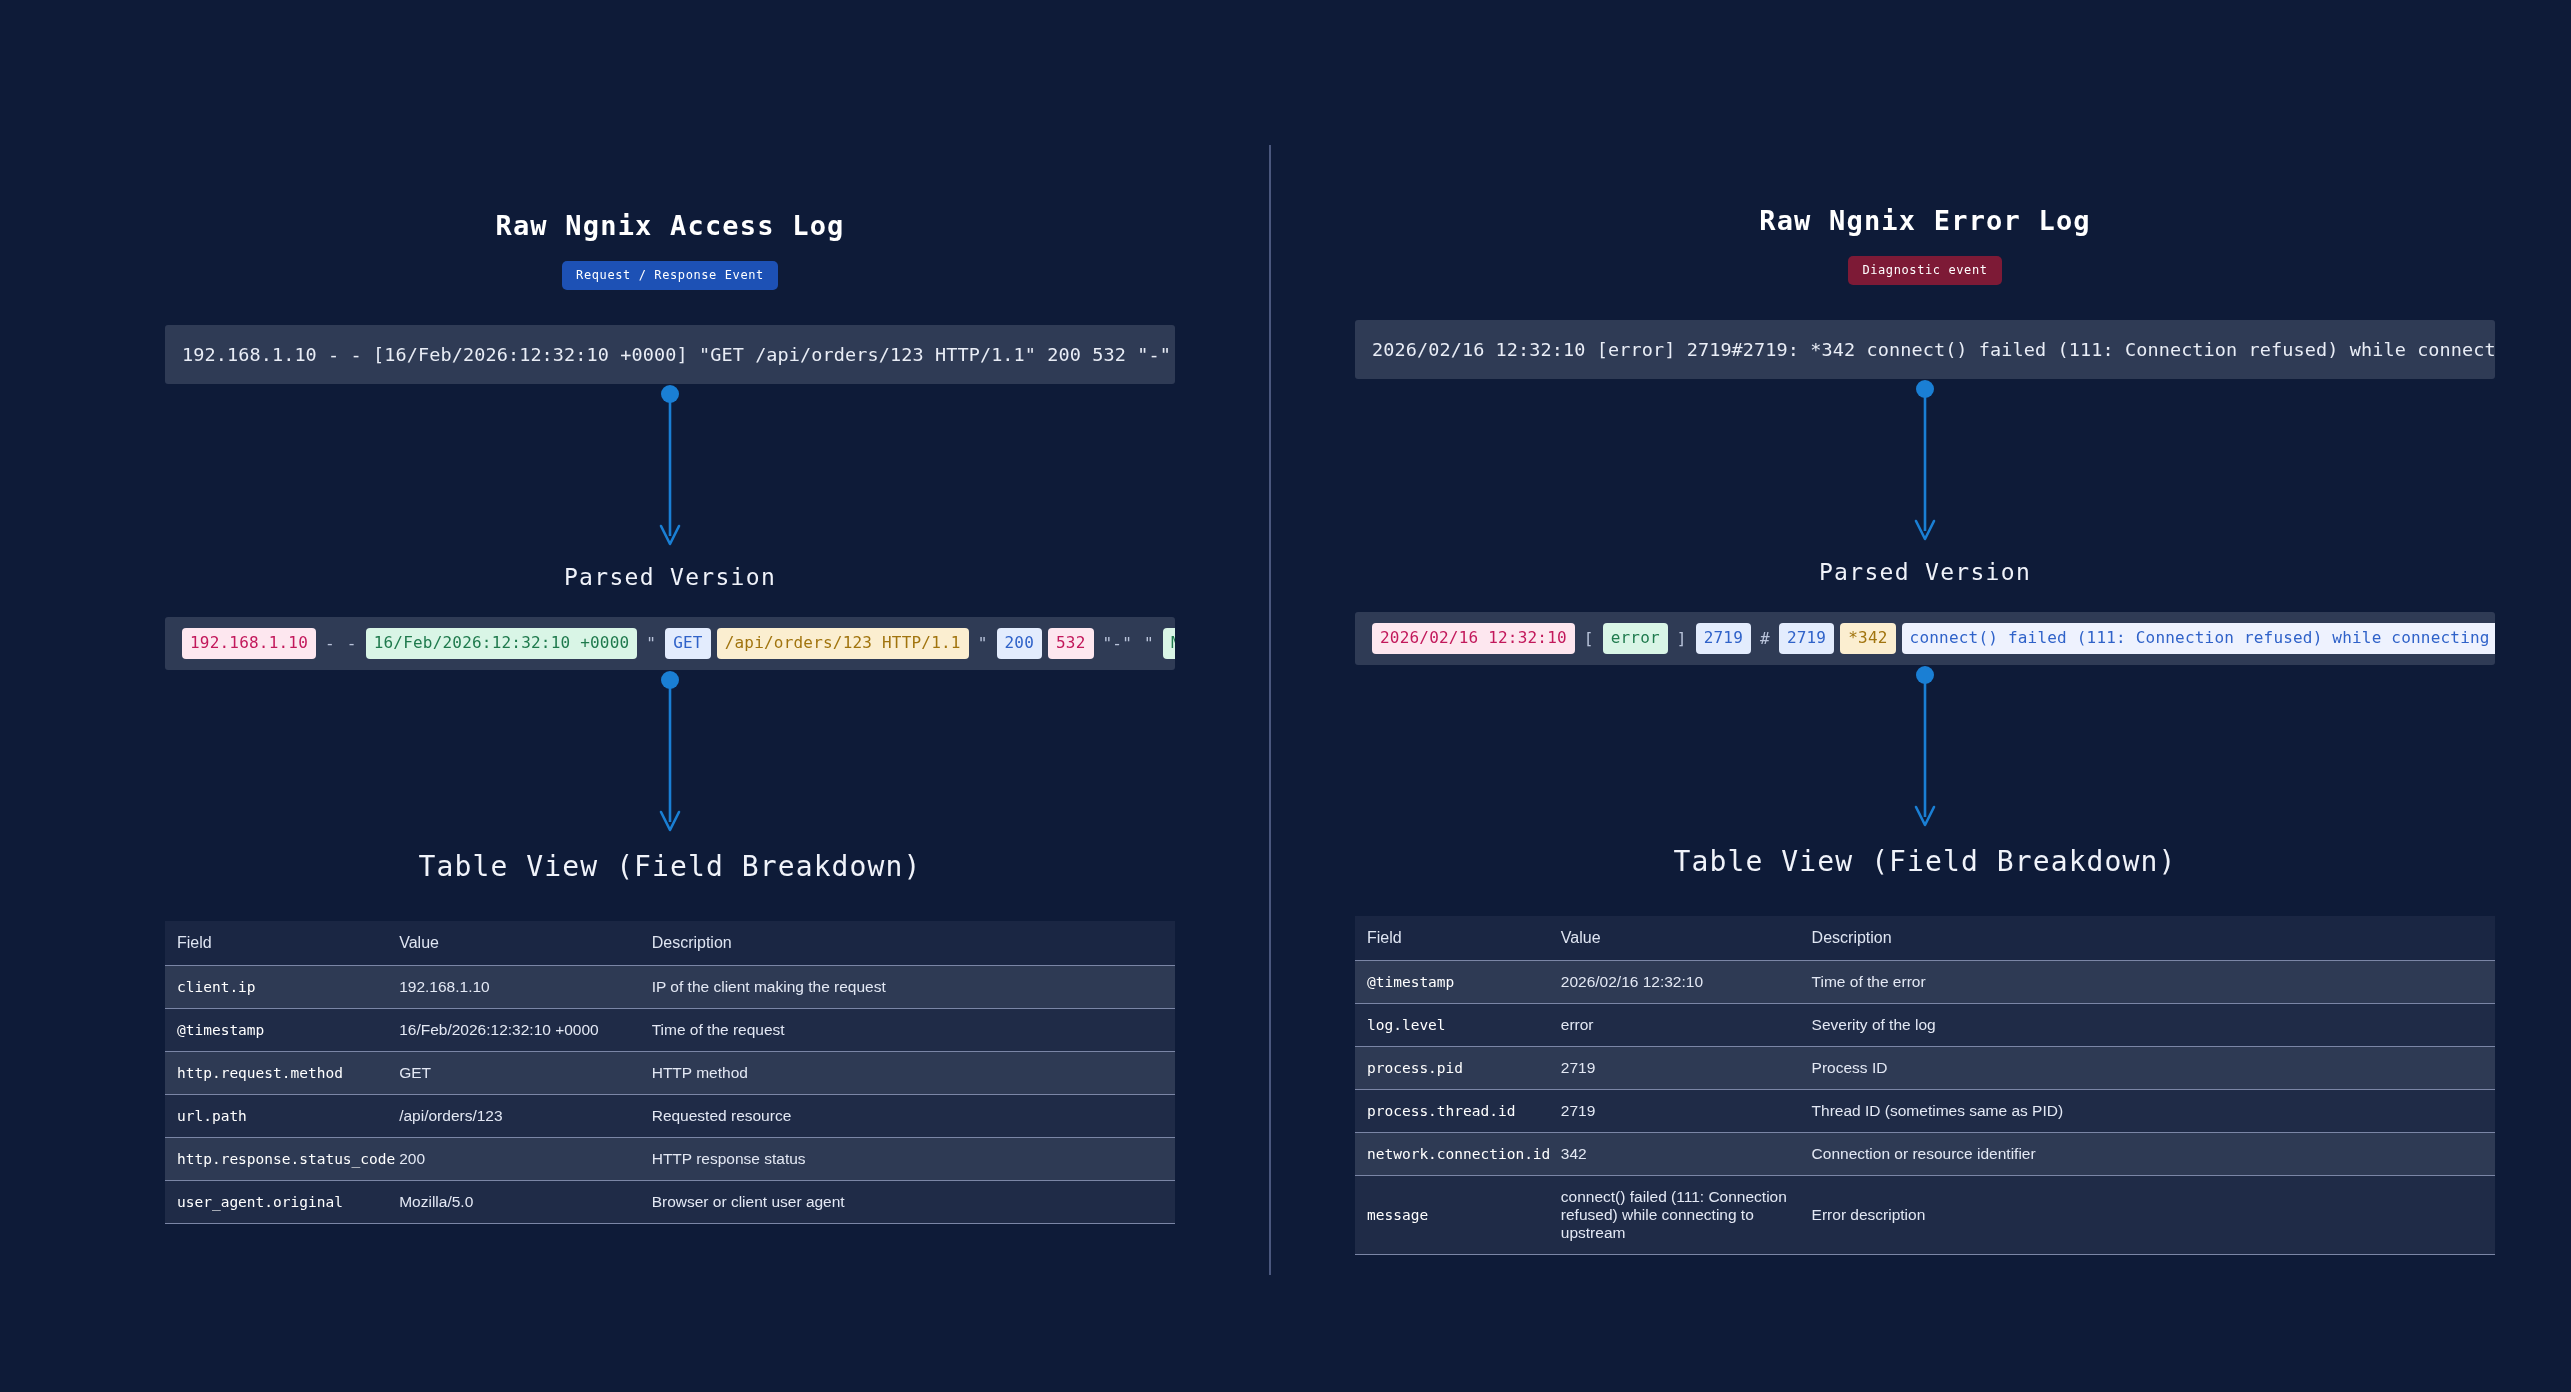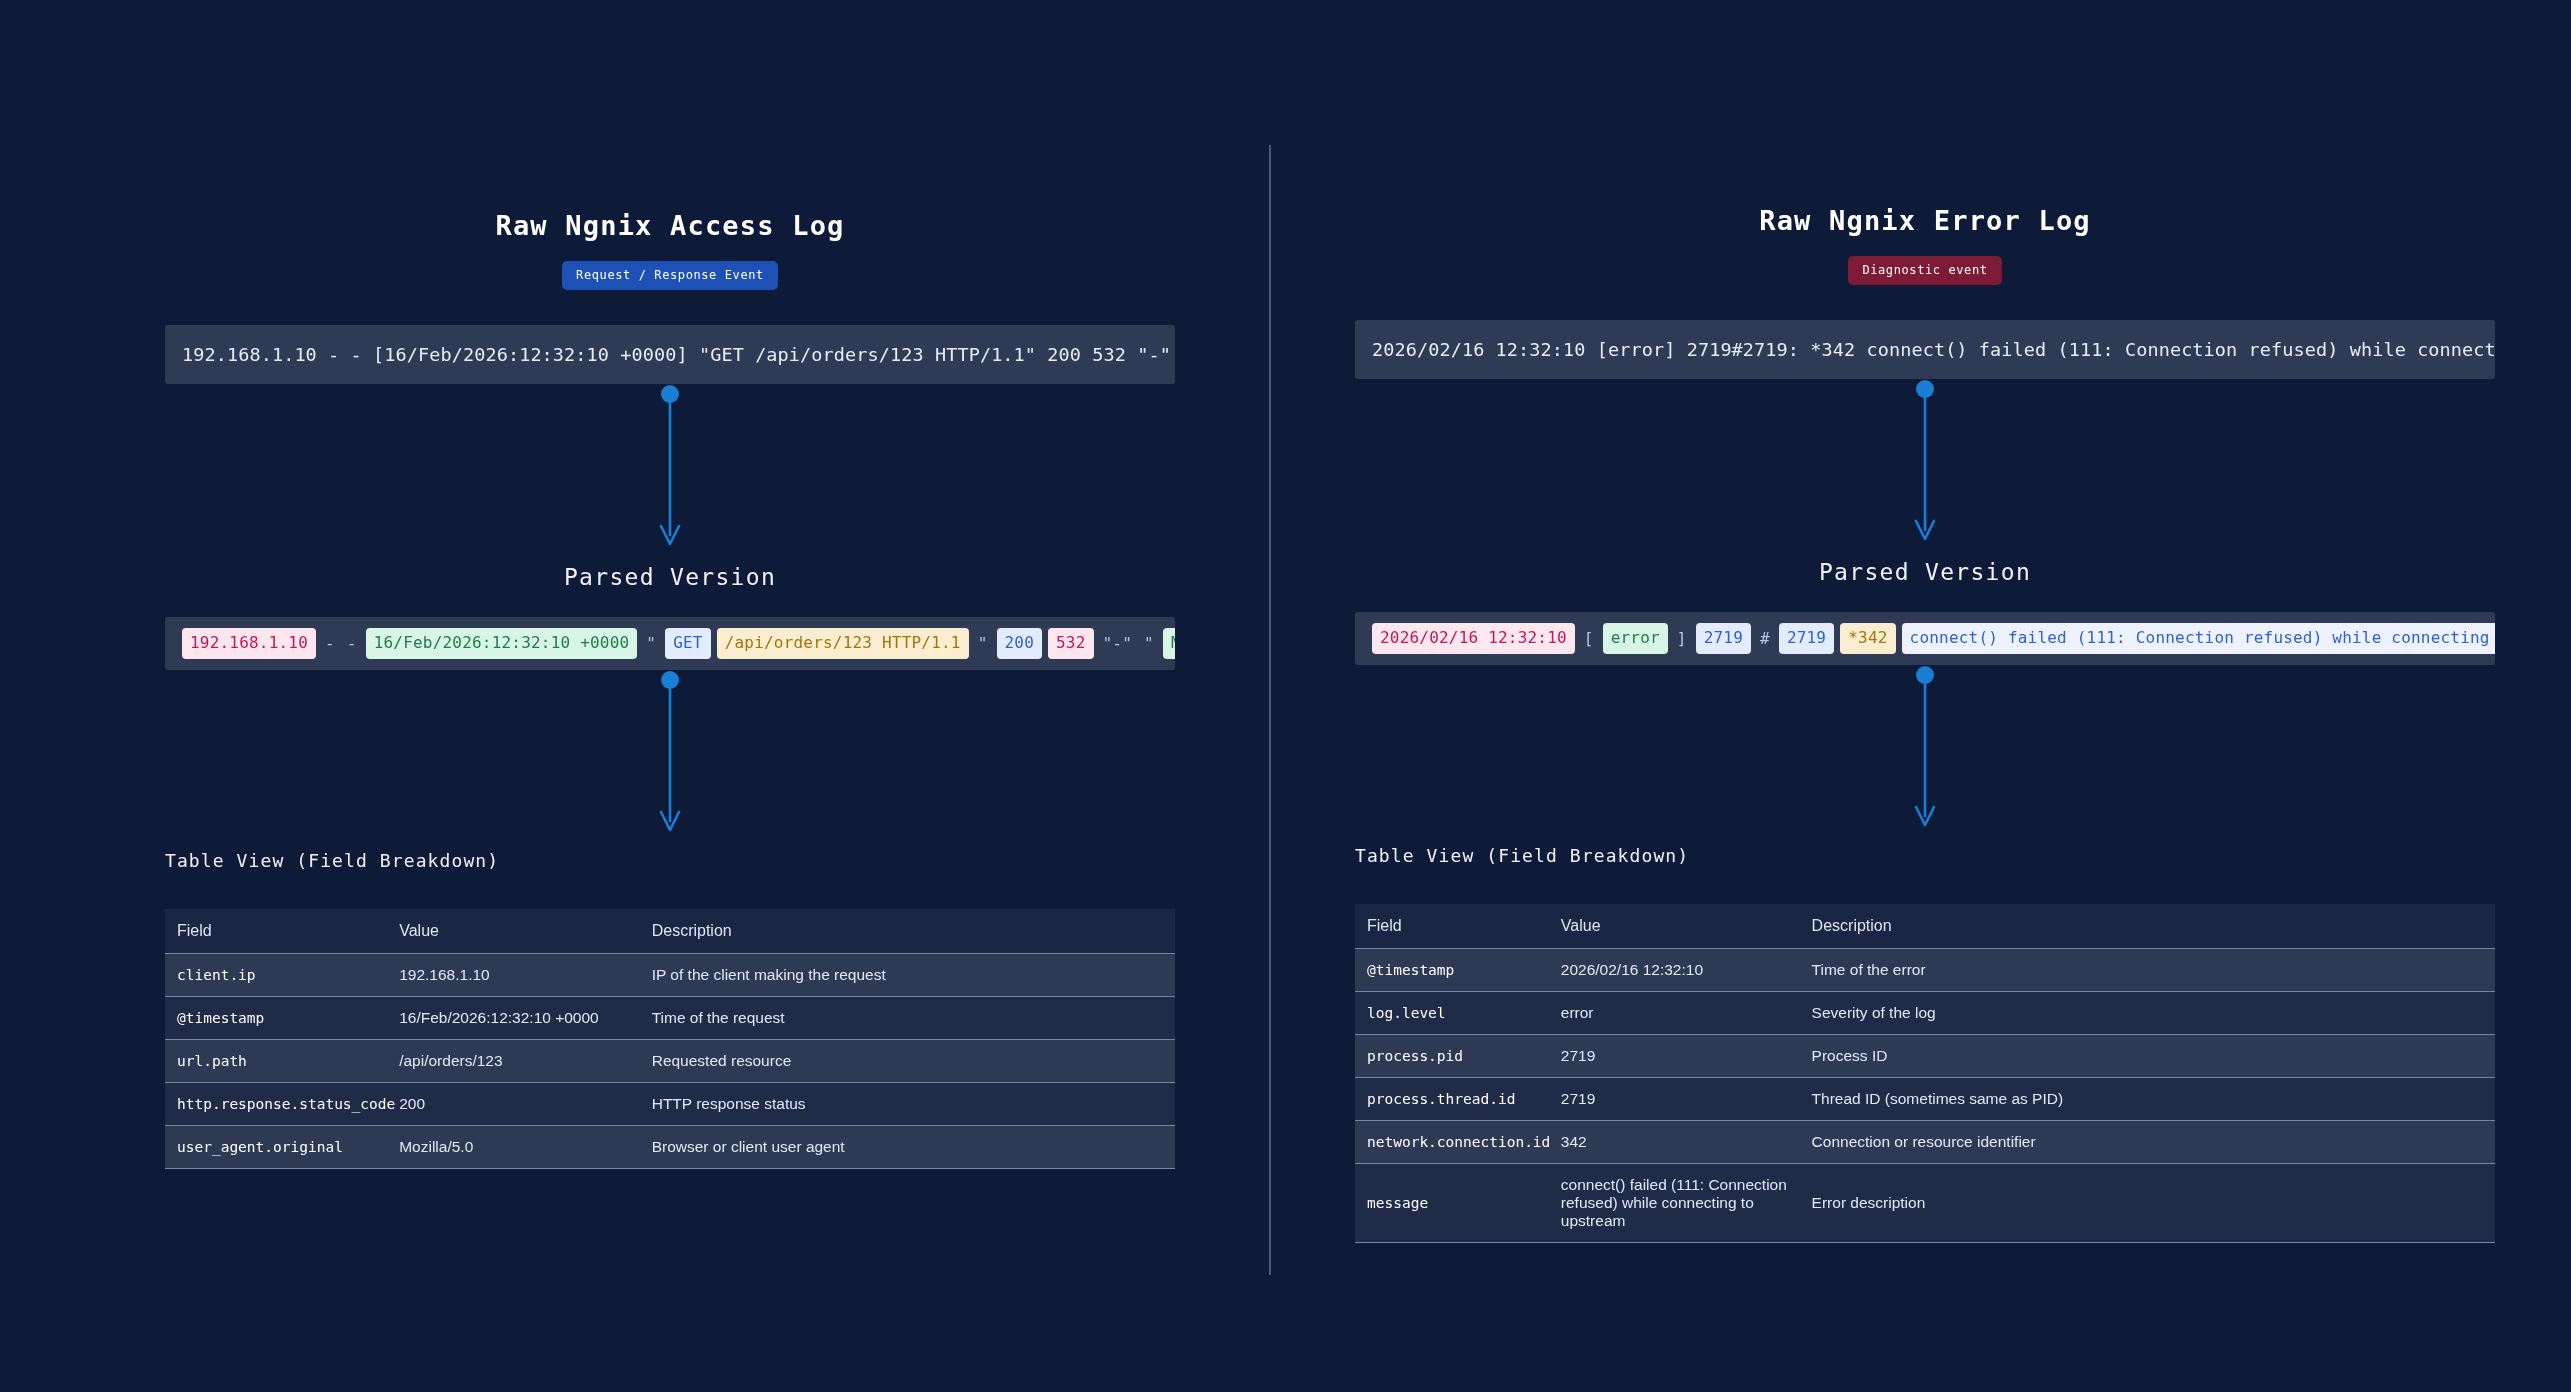--- a/index.html
+++ b/index.html
@@ -128,21 +128,22 @@
   .c-status  { background: #e3ecfd; color: #2f62c9; }
   .c-size    { background: #fde7ef; color: #c2185b; }
   .c-agent   { background: #d9f5e6; color: #1f7a4d; }
   .c-level   { background: #d9f5e6; color: #1f7a4d; }
   .c-pid     { background: #e3ecfd; color: #2f62c9; }
   .c-conn    { background: #fbeed0; color: #a1740e; }
   .c-msg     { background: #eef2fe; color: #2f62c9; }
 
   
   .table-title {
-    font-size: 18px;
+    text-align: center;
+    font-size: 28px;
     letter-spacing: 1.1px;
     color: #f0f3fa;
     font-family: "DejaVu Sans Mono", "Liberation Mono", monospace;
   }
 
   table.fieldtable {
     margin-top: 38px;
     width: 100%;
     border-collapse: collapse;
     table-layout: fixed;
@@ -255,20 +256,25 @@
               <td class="fieldname">client.ip</td>
               <td>192.168.1.10</td>
               <td>IP of the client making the request</td>
             </tr>
             <tr>
               <td class="fieldname">@timestamp</td>
               <td>16/Feb/2026:12:32:10 +0000</td>
               <td>Time of the request</td>
             </tr>
             <tr>
+              <td class="fieldname">http.request.method</td>
+              <td>GET</td>
+              <td>HTTP method</td>
+            </tr>
+            <tr>
               <td class="fieldname">url.path</td>
               <td>/api/orders/123</td>
               <td>Requested resource</td>
             </tr>
             <tr>
               <td class="fieldname">http.response.status_code</td>
               <td>200</td>
               <td>HTTP response status</td>
             </tr>
             <tr>

